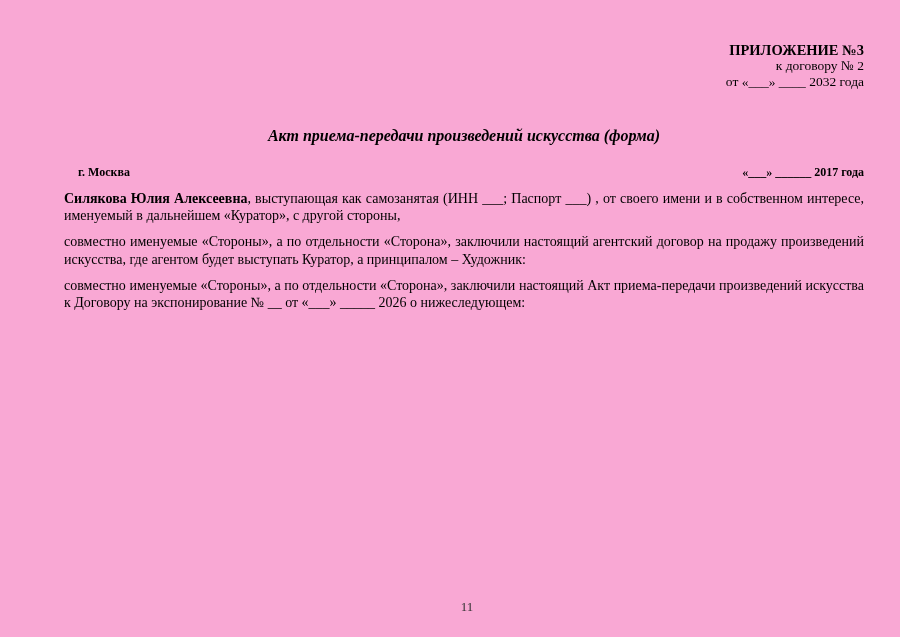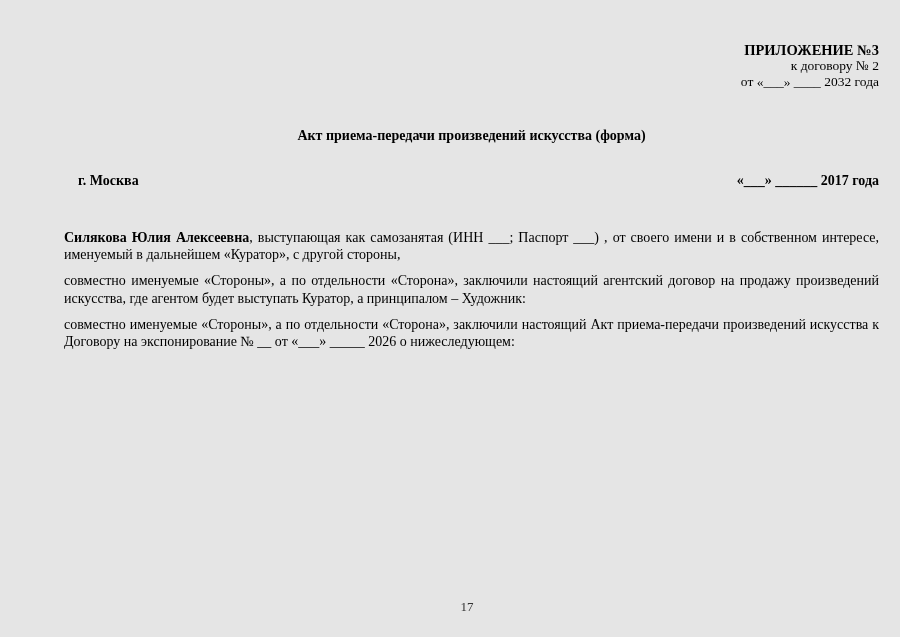--- a/index.html
+++ b/index.html
@@ -4,56 +4,57 @@
 <style>
   html, body {
     margin: 0;
     padding: 0;
     background: #ffffff;
   }
   .page {
     position: relative;
     width: 900px;
     height: 637px;
-    background: #e5e5e5;
+    background: #f9a8d4;
     color: #000000;
     font-family: "Liberation Serif", "DejaVu Serif", serif;
     box-sizing: border-box;
-    padding: 42px 21px 0 64px;
+    padding: 42px 36px 0 64px;
     overflow: hidden;
   }
   .header-block {
     text-align: right;
     font-size: 13.5px;
     line-height: 16px;
   }
   .header-line-bold {
     font-weight: bold;
     font-size: 14.5px;
   }
   .doc-title {
     margin: 37px 0 0 0;
     text-align: center;
-    font-size: 14px;
+    font-size: 16px;
     font-weight: bold;
     line-height: 17px;
+    font-style: italic;
   }
   .place-date {
     display: flex;
     justify-content: space-between;
     align-items: baseline;
-    margin-top: 29px;
-    font-size: 14px;
+    margin-top: 21px;
+    font-size: 12px;
     font-weight: bold;
   }
   .place-date .city {
     padding-left: 14px;
   }
   .doc-body {
-    margin-top: 40px;
+    margin-top: 10px;
     font-size: 14px;
   }
   .doc-body p {
     margin: 0 0 9px 0;
     line-height: 17.2px;
     text-align: justify;
   }
   .para-num {
     display: inline-block;
     width: 59px;
@@ -90,15 +91,15 @@
   <div class="doc-body">
     <p><b>Силякова Юлия Алексеевна</b><span>, выступающая как самозанятая (ИНН ___; Паспорт ___) , от своего имени и в собственном интересе, именуемый в дальнейшем «Куратор», с другой стороны,</span></p>
 
 
     <p><span>совместно именуемые «Стороны», а по отдельности «Сторона», заключили настоящий агентский договор на продажу произведений искусства, где агентом будет выступать Куратор, а принципалом – Художник:</span></p>
 
     <p><span>совместно именуемые «Стороны», а по отдельности «Сторона», заключили настоящий Акт приема-передачи произведений искусства к Договору на экспонирование № __ от «___» _____ 2026 о нижеследующем:</span></p>
 
   </div>
 
-  <div class="page-number">17</div>
+  <div class="page-number">11</div>
 
 </div>
 
 </body></html>

